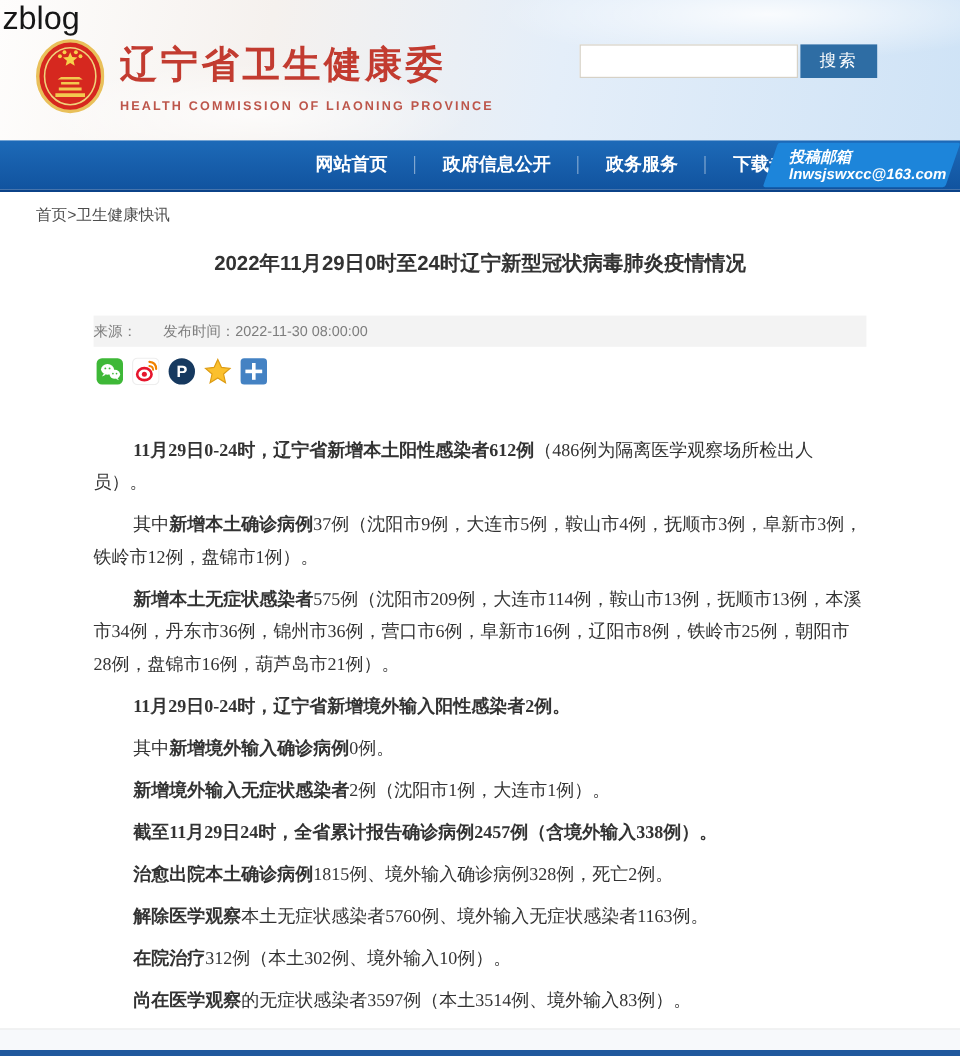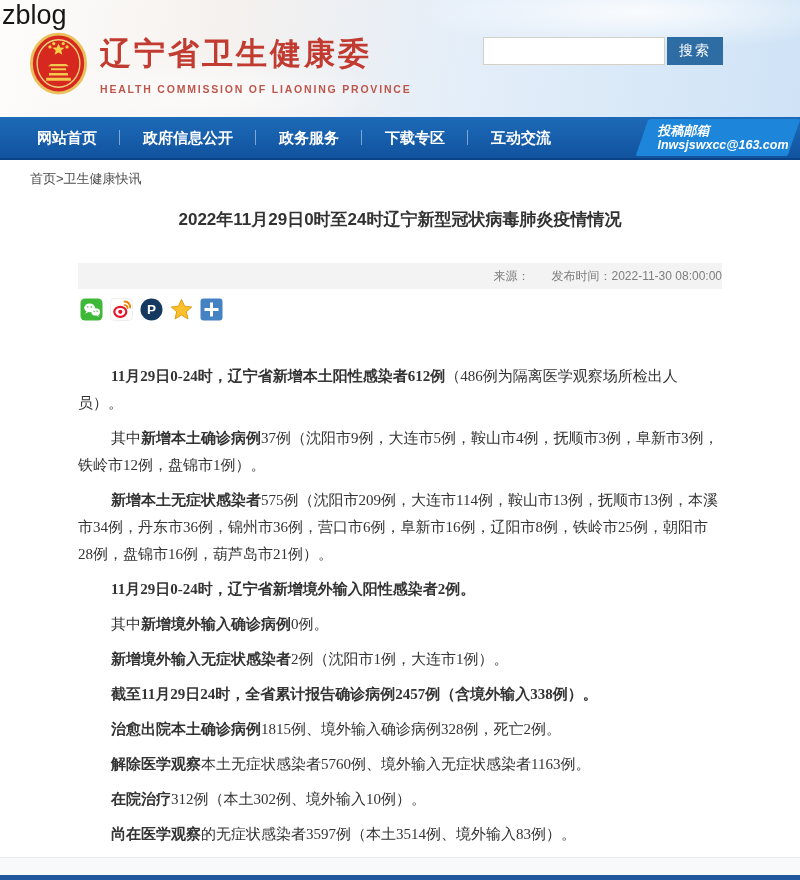--- a/index.html
+++ b/index.html
@@ -22,28 +22,28 @@
   .emblem{width:57px;height:63px;display:block;}
   .brand-text{margin-left:13px;padding-top:5px;}
   .site-title{font-size:31px;font-weight:bold;color:#c23b30;letter-spacing:3px;line-height:36px;font-family:"Liberation Serif",serif;}
   .site-subtitle{font-size:10.5px;color:#bd564b;letter-spacing:1.8px;font-weight:bold;margin-top:11px;}
   .search{position:absolute;top:37px;left:483px;display:flex;}
   .search input{
     width:182px;height:28px;border:1px solid #d6d1c6;background:#fff;
     box-sizing:border-box;outline:none;padding:0 8px;font-size:13px;
   }
   .search button{
-    width:56px;height:28px;margin-left:2px;border:none;background:#2e6da4;
+    width:64px;height:28px;margin-left:2px;border:none;background:#2e6da4;
     color:#fff;font-size:14px;letter-spacing:2px;cursor:pointer;font-family:inherit;
   }
   
   .navbar{
     height:41px;background:linear-gradient(180deg,#1d6ab8 0%,#11539f 100%);
     border-bottom:2px solid #0b4288;position:relative;
-    display:flex;align-items:center;padding-left:14px;box-sizing:content-box;
+    display:flex;align-items:center;padding-left:14px;box-sizing:content-box;justify-content:flex-end;
   }
   .nav-item{
     color:#fff;font-size:15px;font-weight:bold;padding:0 23px;position:relative;
     line-height:41px;cursor:pointer;white-space:nowrap;
   }
   .nav-item:not(:last-child)::after{
     content:'';position:absolute;right:0;top:13px;width:1px;height:15px;background:rgba(255,255,255,.45);
   }
   .mailbox{
     position:absolute;right:6px;top:2px;width:152px;height:37px;
@@ -58,21 +58,21 @@
   
   .breadcrumb{margin:10px 0 0 30px;font-size:13px;color:#4c4c4c;cursor:pointer;}
   
   .article{width:644px;margin:10px auto 0;}
   .article-title{
     font-size:17px;font-weight:bold;color:#323232;text-align:center;
     line-height:31px;margin:16px 0 11px;
   }
   .article-meta{
     height:26px;background:#f3f3f3;color:#7d7d7d;font-size:12px;
-    display:flex;justify-content:flex-end;align-items:center;margin-top:28px;
+    display:flex;justify-content:flex-start;align-items:center;margin-top:28px;
   }
   .article-meta .pub{margin-left:22px;}
   .share-row{margin-top:9px;padding-left:2px;display:flex;gap:7px;}
   .share-icon{width:23px;height:23px;display:block;cursor:pointer;}
   .share-icon svg{width:23px;height:23px;display:block;}
   .article-body{
     margin-top:42px;font-size:15px;color:#333;
     font-family:"Liberation Serif",serif;
   }
   .article-body p{line-height:27px;margin:0 0 8px;text-indent:2.2em;}

